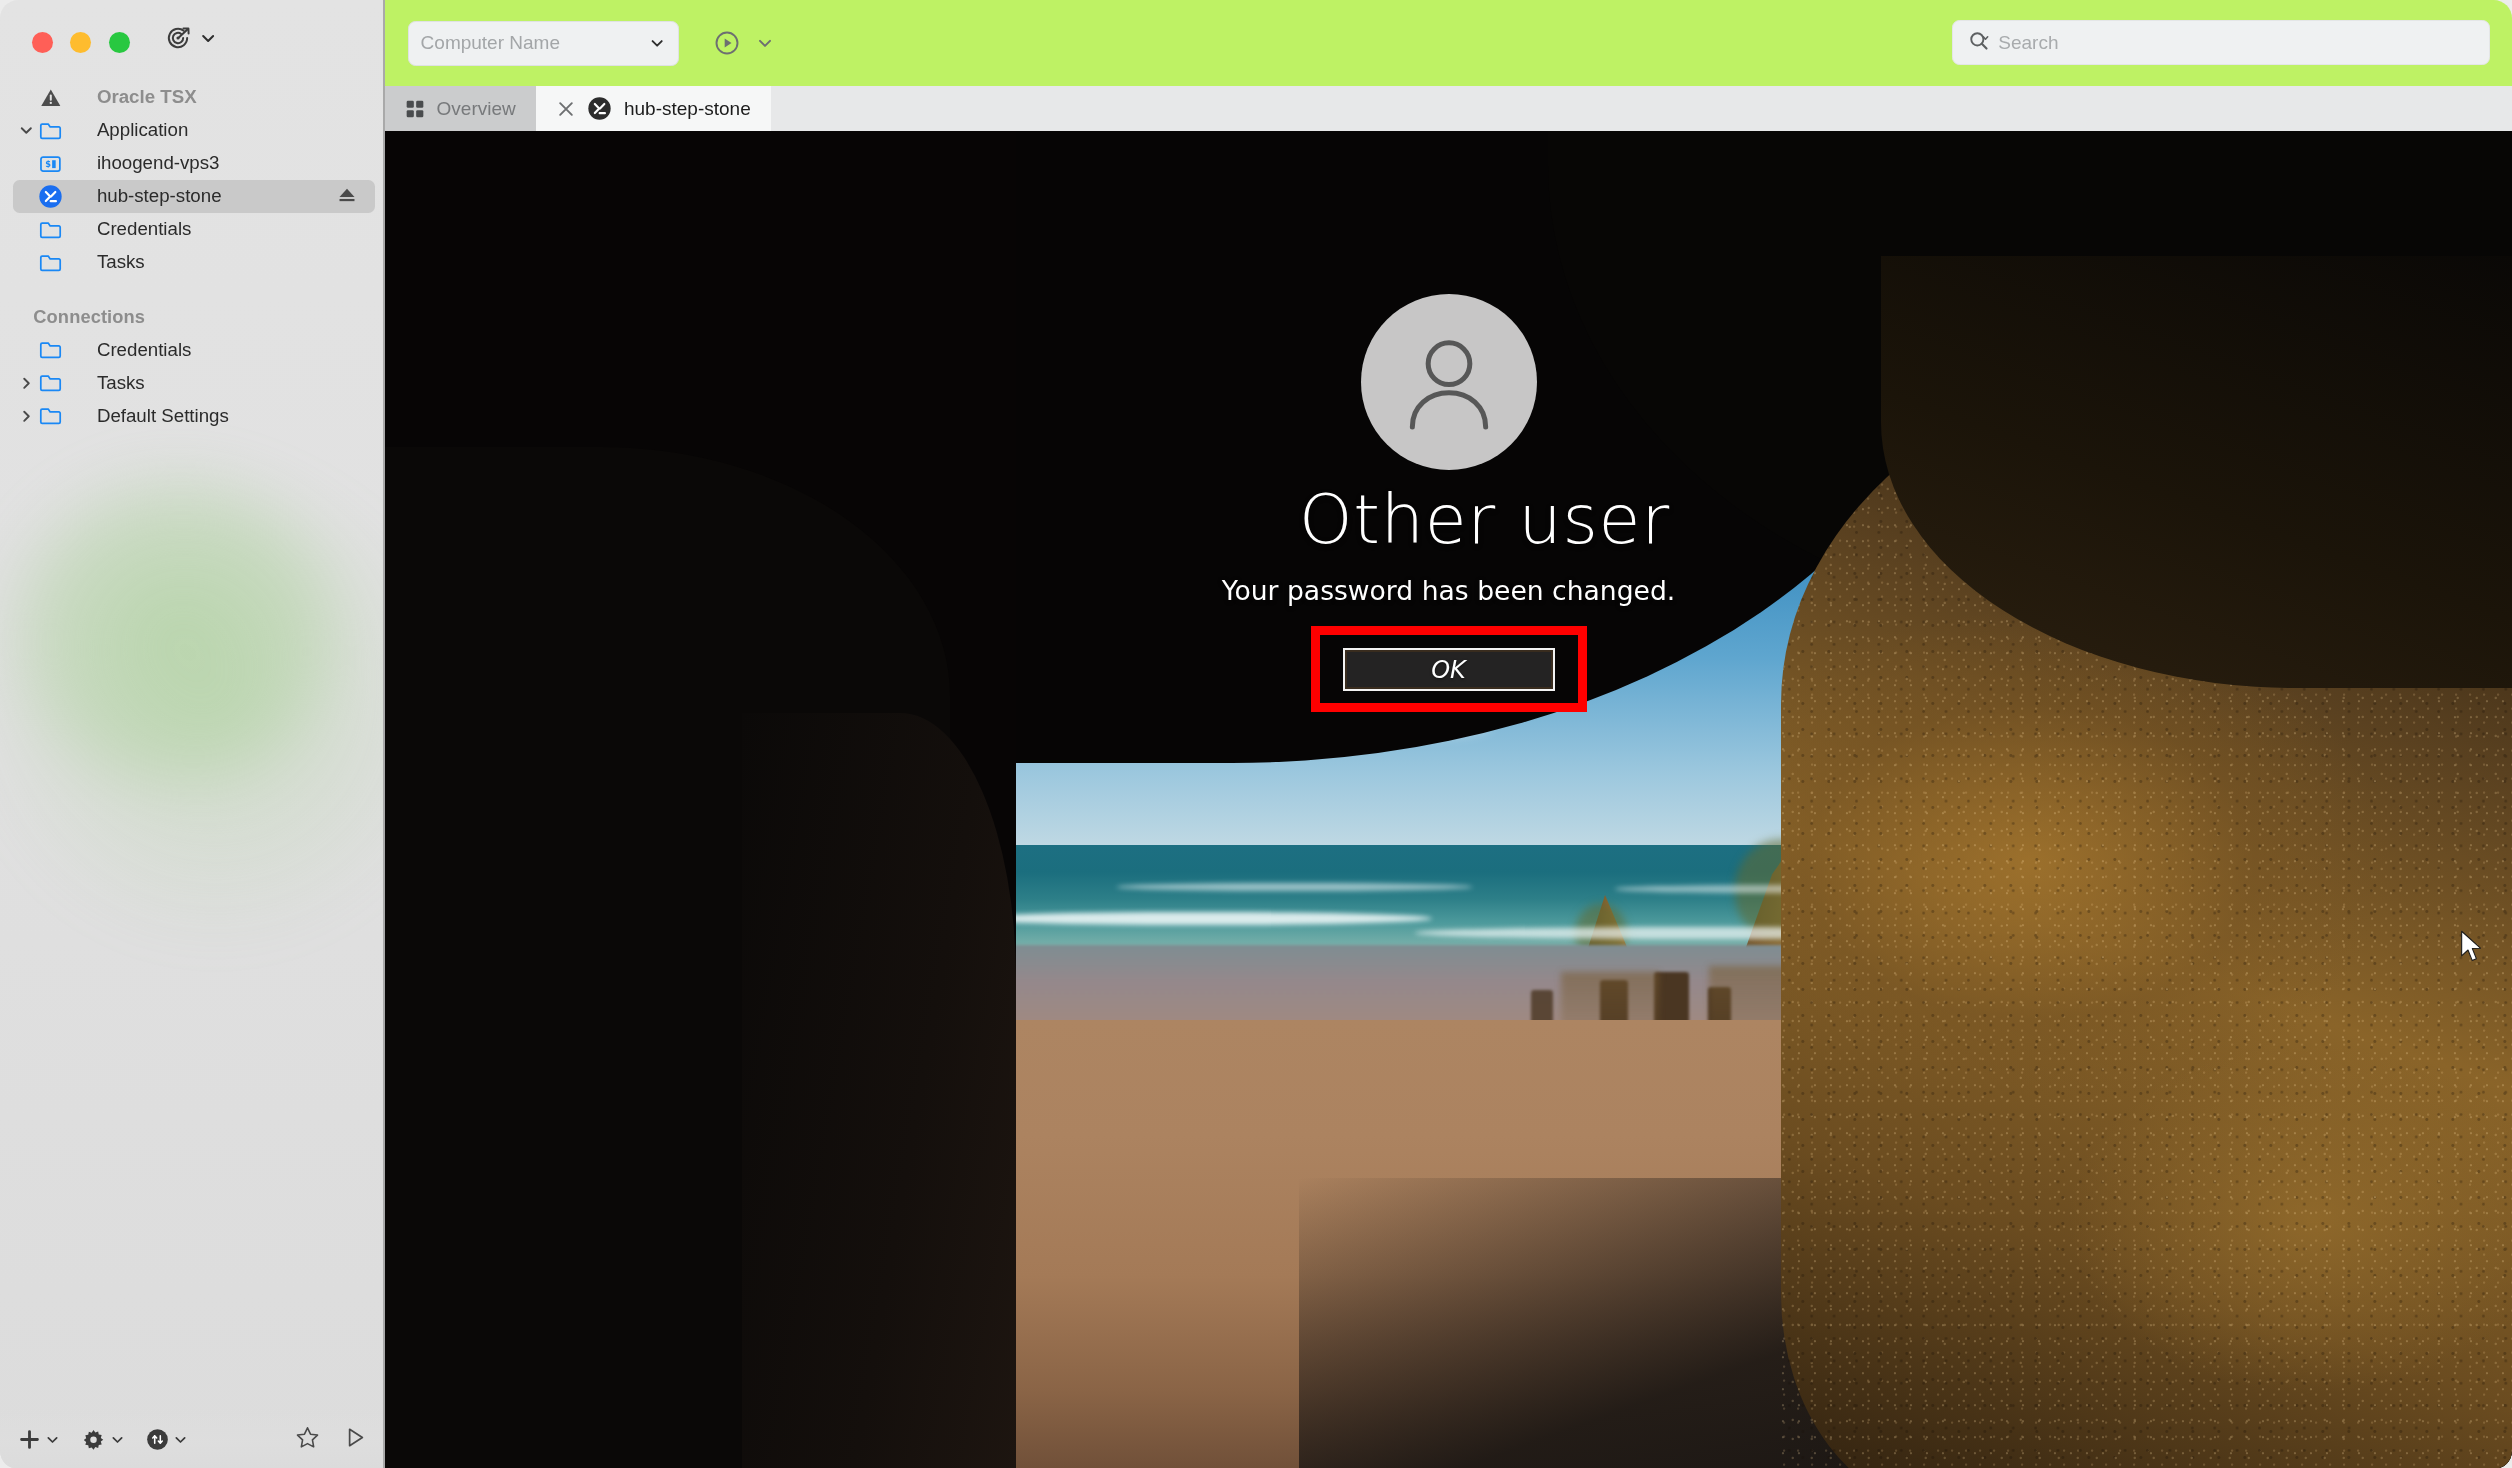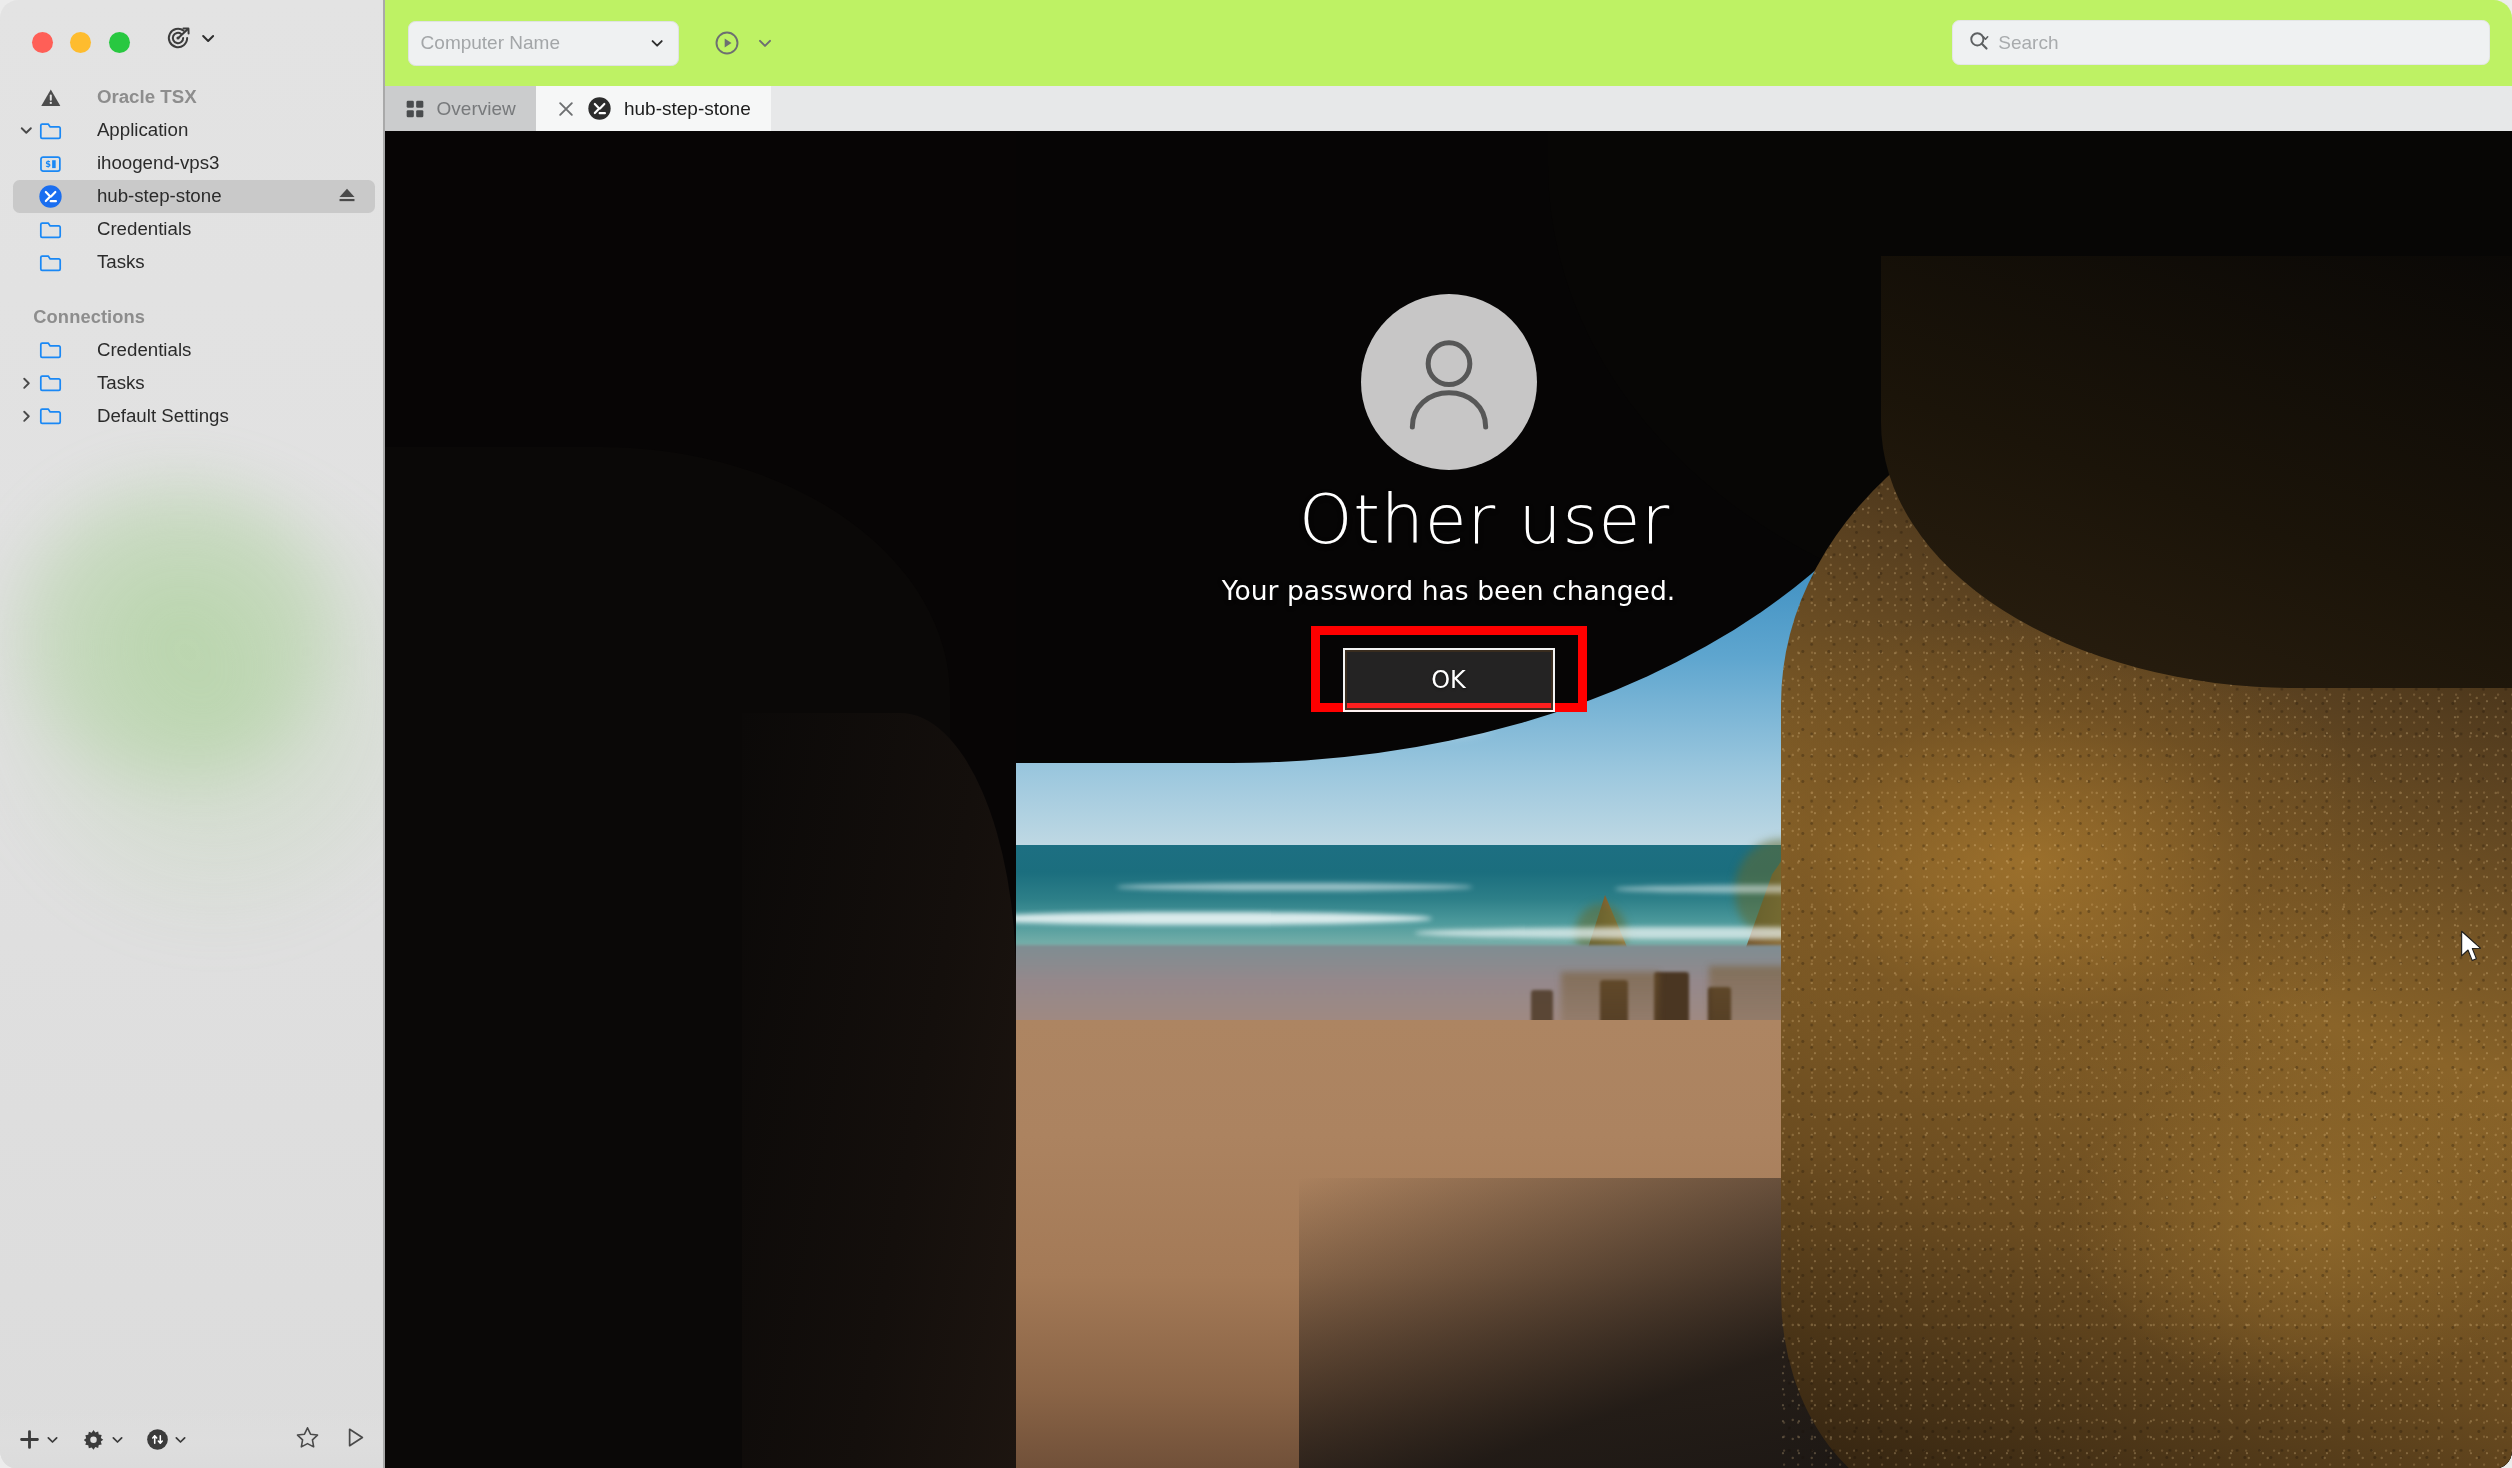--- a/index.html
+++ b/index.html
@@ -523,28 +523,29 @@
     transform: translateX(-50%);
     width: 276px; height: 86px;
     border: 9.1px solid #ff0000;
     box-sizing: border-box;
     pointer-events: none;
   }
   #ok-button {
     position: absolute;
     left: 50%; top: 517px;
     transform: translateX(-50%);
-    width: 212px; height: 64px;
+    width: 212px; height: 43px;
     background: rgba(255,255,255,0.12);
     border: 2.5px solid rgba(255,255,255,0.95);
     box-sizing: border-box;
     display: flex;
     align-items: center;
     pointer-events: auto;
     cursor: default;
+    font-style: italic;
   }
   #ok-button-inner {
     width: 100%; height: 100%;
     border: 2.5px solid rgba(60,45,30,0.9);
     box-sizing: border-box;
     display: flex;
     align-items: center;
     justify-content: center;
   }
   #ok-label {

